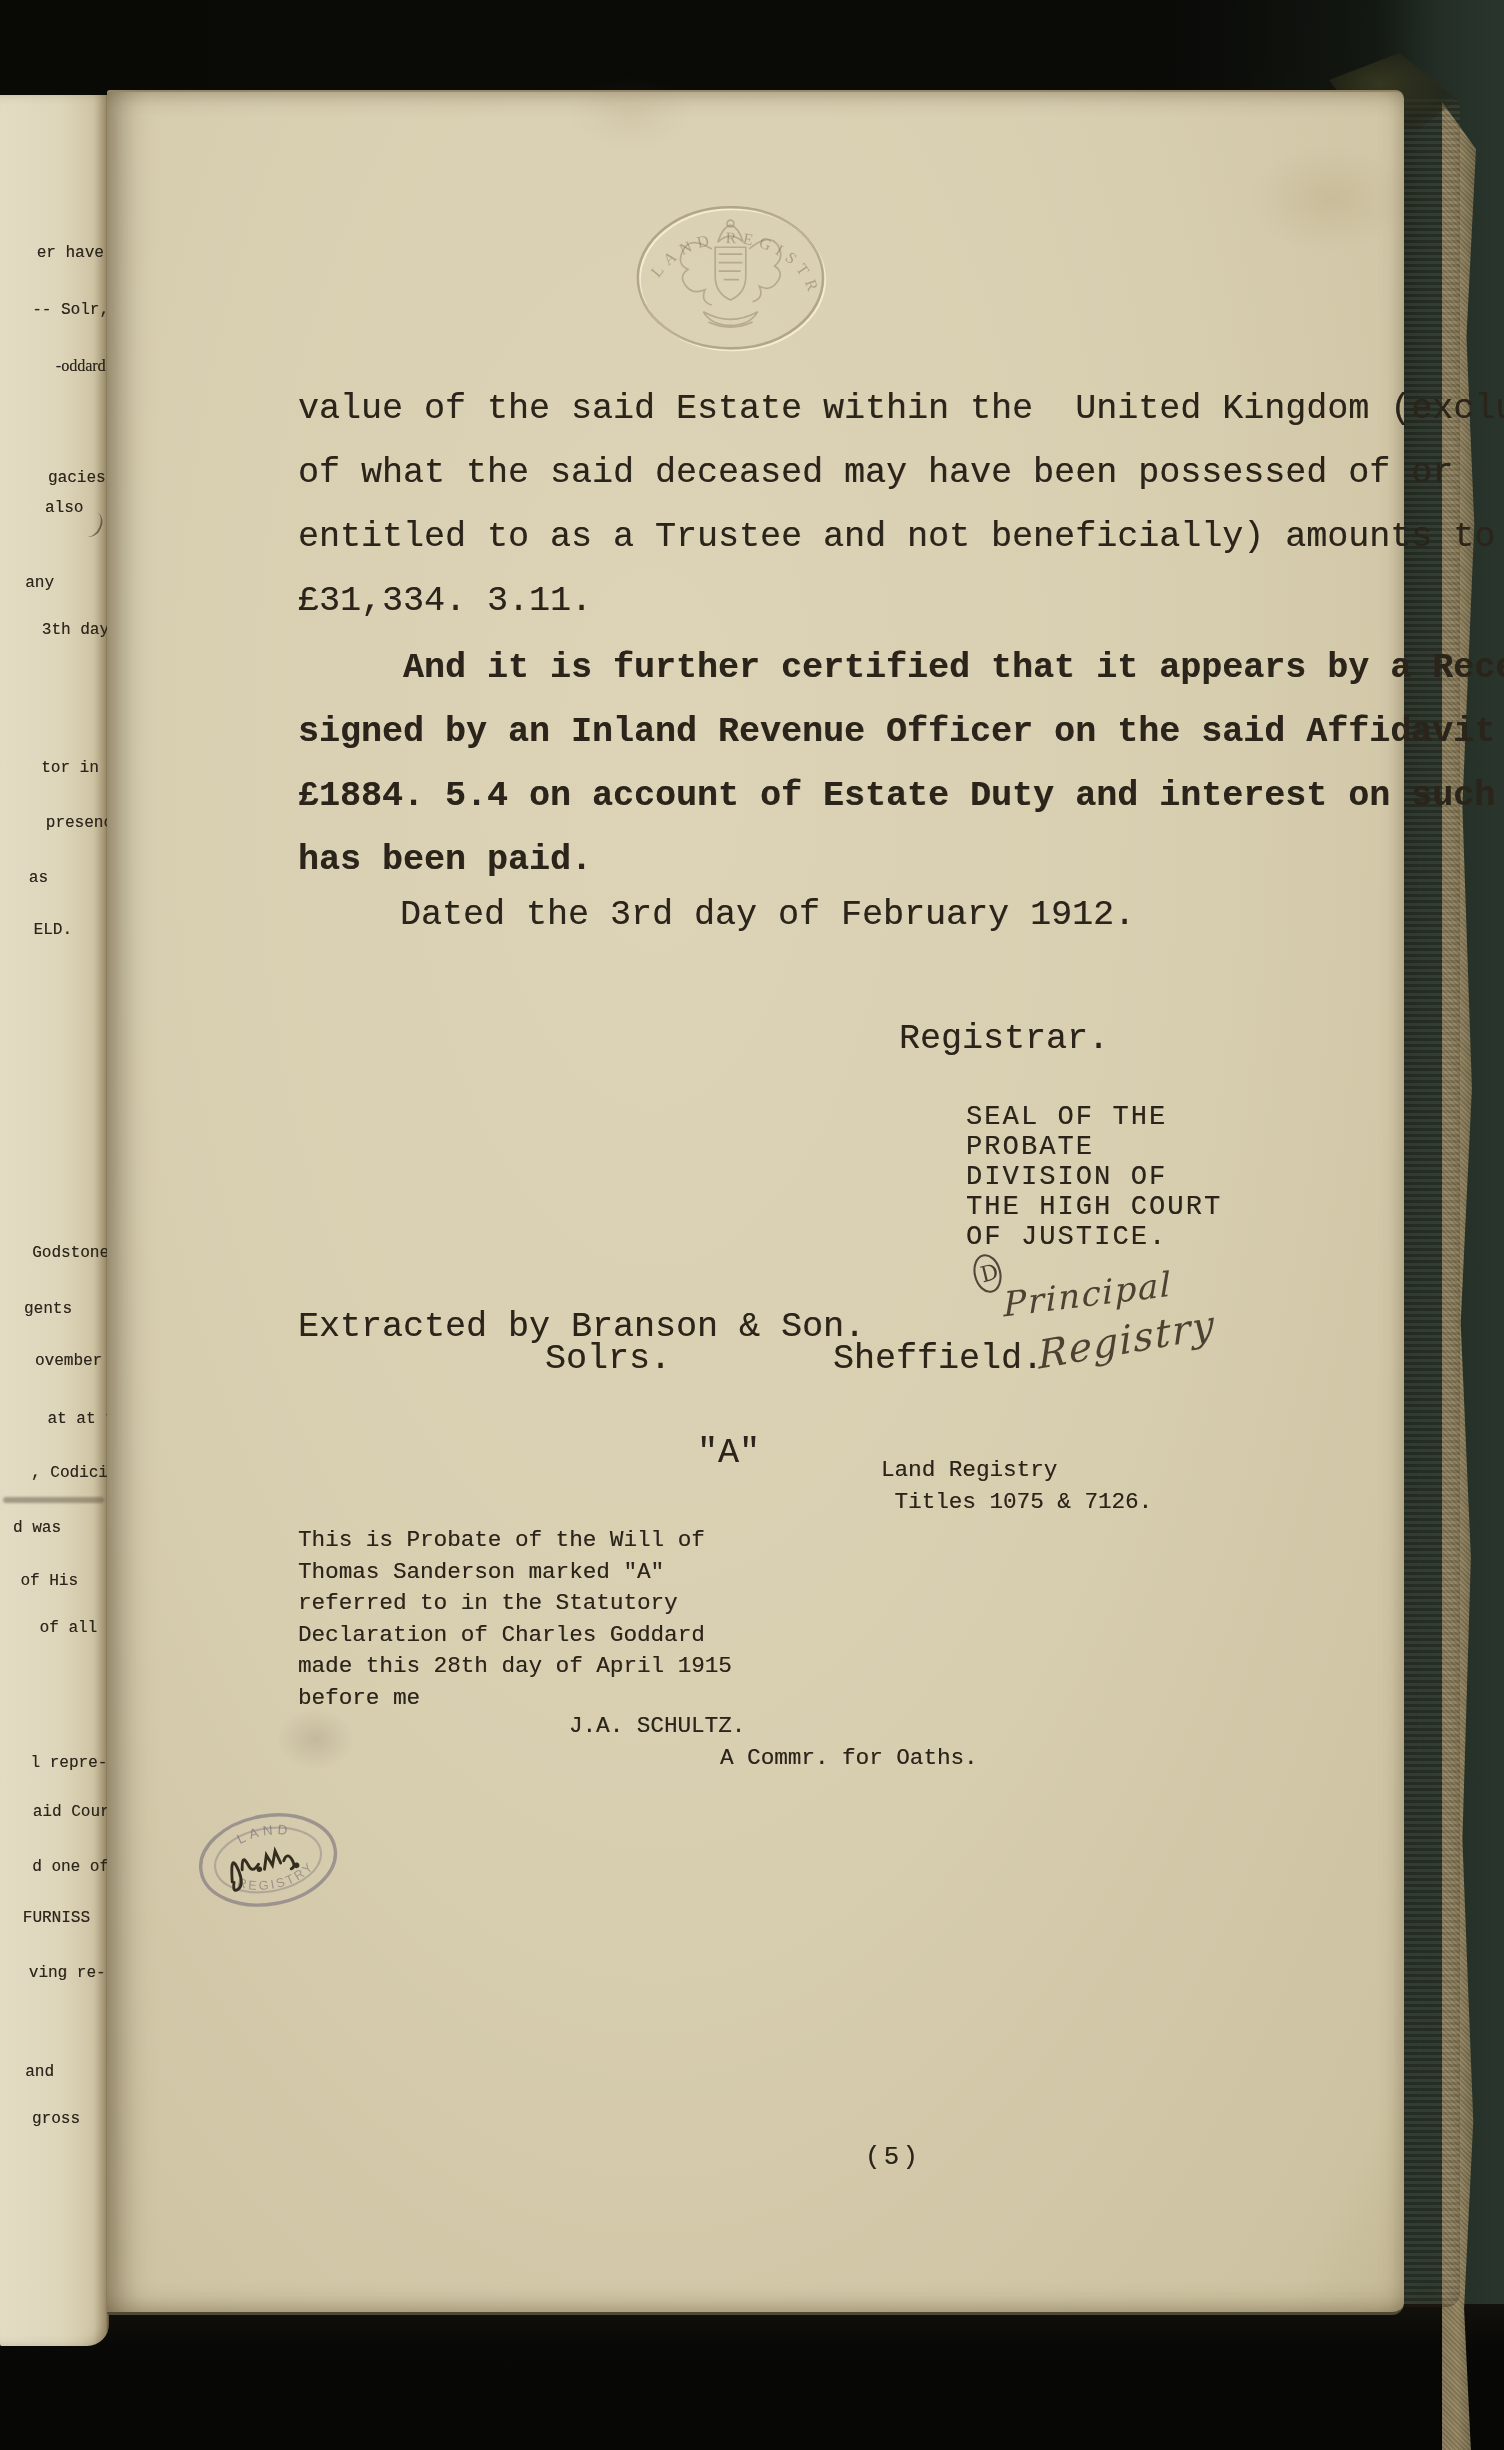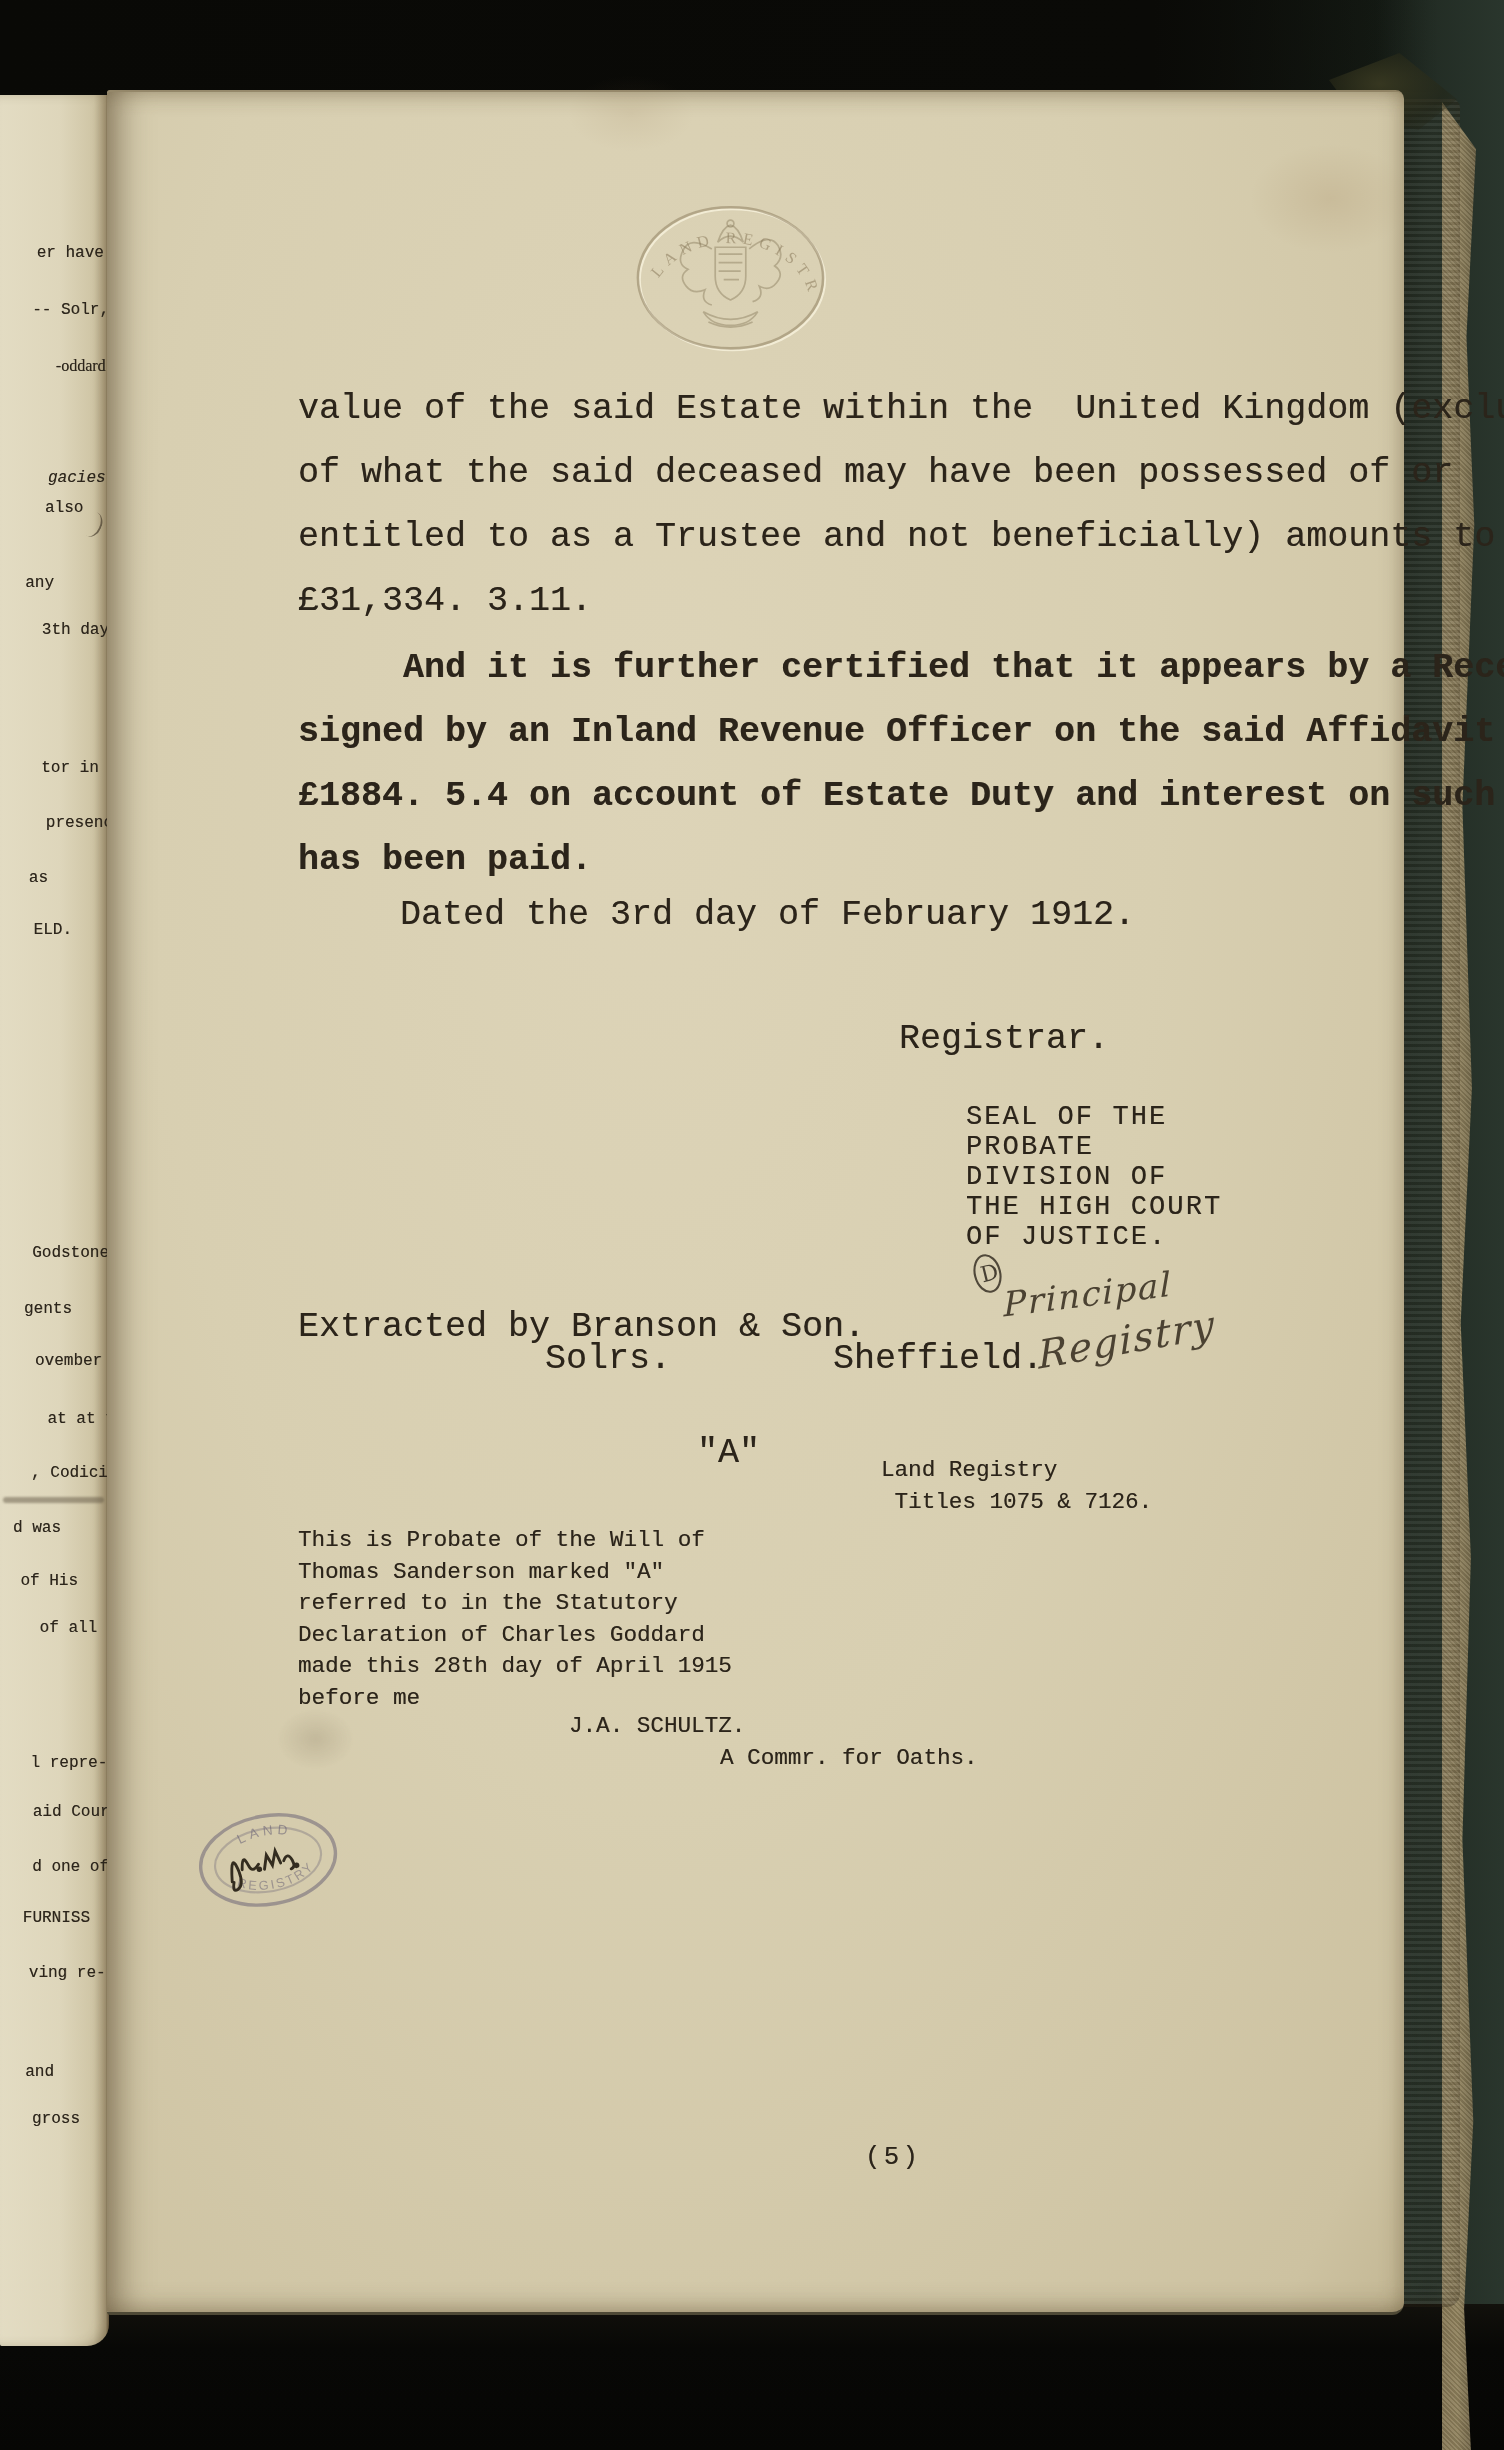--- a/index.html
+++ b/index.html
@@ -91,21 +91,21 @@
   <div class="page-stack"></div>
   <div class="cloth-edge"></div>
   <div class="cover-corner"></div>
 
   <div class="left-strip">
     <div class="pen-curl"></div>
     <div class="frag-underline"></div>
   <div class="frag fs-frag" style="top: 149px; right: 5.1px;">er have</div>
       <div class="frag fs-frag" style="top: 206px; right: 0px;">-- Solr,</div>
       <div class="frag fs-frag" style="top: 262px; right: 3.4px; font-family: Liberation Serif, serif;">-oddard</div>
-      <div class="frag fs-frag" style="top: 374px; right: 3.4px; font-style: italic;">gacies</div>
+      <div class="frag fs-frag" style="top: 374px; right: 3.4px;">gacies</div>
       <div class="frag fs-frag" style="top: 404px; right: 25.6px;">also</div>
       <div class="frag fs-frag" style="top: 479px; right: 55px;">any</div>
       <div class="frag fs-frag" style="top: 526px; right: 0px;">3th day</div>
       <div class="frag fs-frag" style="top: 664px; right: 10.2px;">tor in</div>
       <div class="frag fs-frag" style="top: 719px; right: -13.6px;">presence</div>
       <div class="frag fs-frag" style="top: 774px; right: 61px;">as</div>
       <div class="frag fs-frag" style="top: 826px; right: 37px;">ELD.</div>
       <div class="frag fs-frag" style="top: 1149px; right: 0px;">Godstone</div>
       <div class="frag fs-frag" style="top: 1205px; right: 37px;">gents</div>
       <div class="frag fs-frag" style="top: 1257px; right: 6.8px;">ovember</div>

